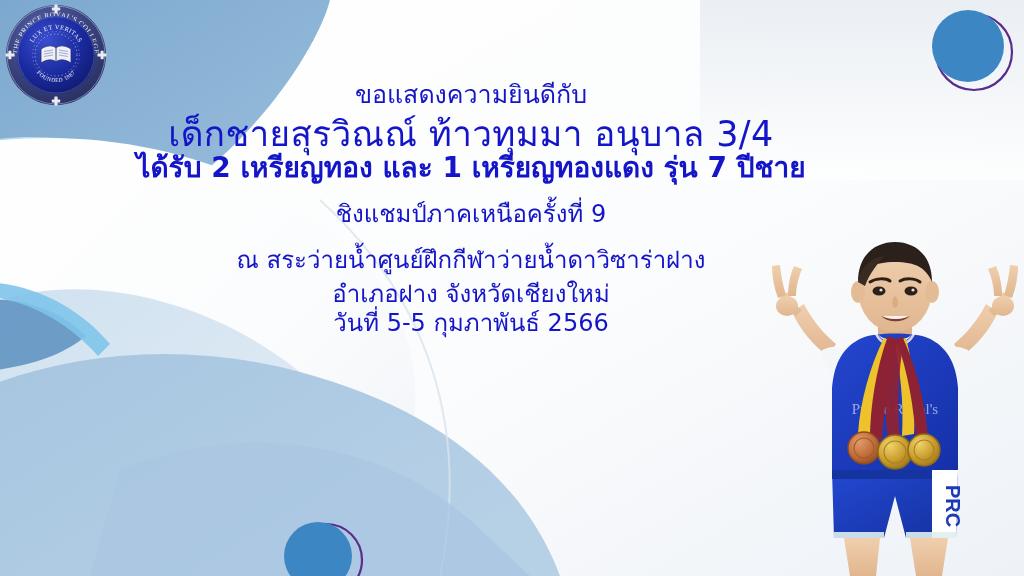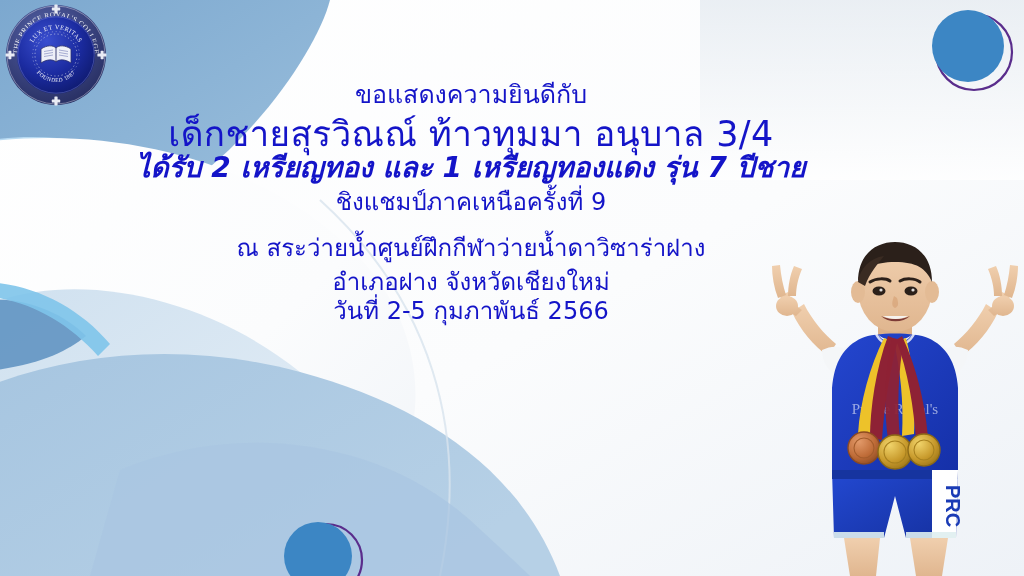--- a/index.html
+++ b/index.html
@@ -41,21 +41,21 @@
     z-index:6;
   }
   .tline {
     color:#1414c8;
     line-height:1.06;
     white-space:nowrap;
     letter-spacing:0px;
   }
   .l-greet   { font-size:25px; font-weight:400; margin-bottom:7px; }
   .l-name    { font-size:35px; font-weight:normal; letter-spacing:0.4px;}
-  .l-award   { font-size:28px; font-weight:bold; margin-bottom:8px;font-style:italic; }
+  .l-award   { font-size:28px; font-weight:bold; margin-bottom:20px; }
   .l-event   { font-size:24px; font-weight:400; margin-bottom:9px; }
   .l-champ   { font-size:24px; font-weight:400; margin-bottom:20px; }
   .l-venue   { font-size:24px; font-weight:400; margin-bottom:9px; }
   .l-district{ font-size:24px; font-weight:400; margin-bottom:3px; }
   .l-date    { font-size:24px; font-weight:400; }
 
   
   #photo {
     position:absolute;
     left:766px; top:238px;
@@ -194,21 +194,21 @@
     </g>
   </svg>
 
   <div id="text-block">
     <div class="tline l-greet">ขอแสดงความยินดีกับ</div>
     <div class="tline l-name">เด็กชายสุรวิณณ์  ท้าวทุมมา  อนุบาล 3/4</div>
     <div class="tline l-award">ได้รับ  2 เหรียญทอง  และ  1 เหรียญทองแดง  รุ่น 7 ปีชาย</div>
     <div class="tline l-champ">ชิงแชมป์ภาคเหนือครั้งที่ 9</div>
     <div class="tline l-venue">ณ สระว่ายน้ำศูนย์ฝึกกีฬาว่ายน้ำดาวิซาร่าฝาง</div>
     <div class="tline l-district">อำเภอฝาง จังหวัดเชียงใหม่</div>
-    <div class="tline l-date">วันที่ 2-5 กุมภาพันธ์ 2566</div>
+    <div class="tline l-date">วันที่ 5-5 กุมภาพันธ์ 2566</div>
   </div>
 
   <svg id="photo" viewBox="0 0 258 338">
     <defs>
       <linearGradient id="shirtG" x1="0" y1="0" x2="1" y2="1">
         <stop offset="0%" stop-color="#2446cf"></stop>
         <stop offset="100%" stop-color="#1530a8"></stop>
       </linearGradient>
       <linearGradient id="shortG" x1="0" y1="0" x2="1" y2="1">
         <stop offset="0%" stop-color="#2349d2"></stop>

